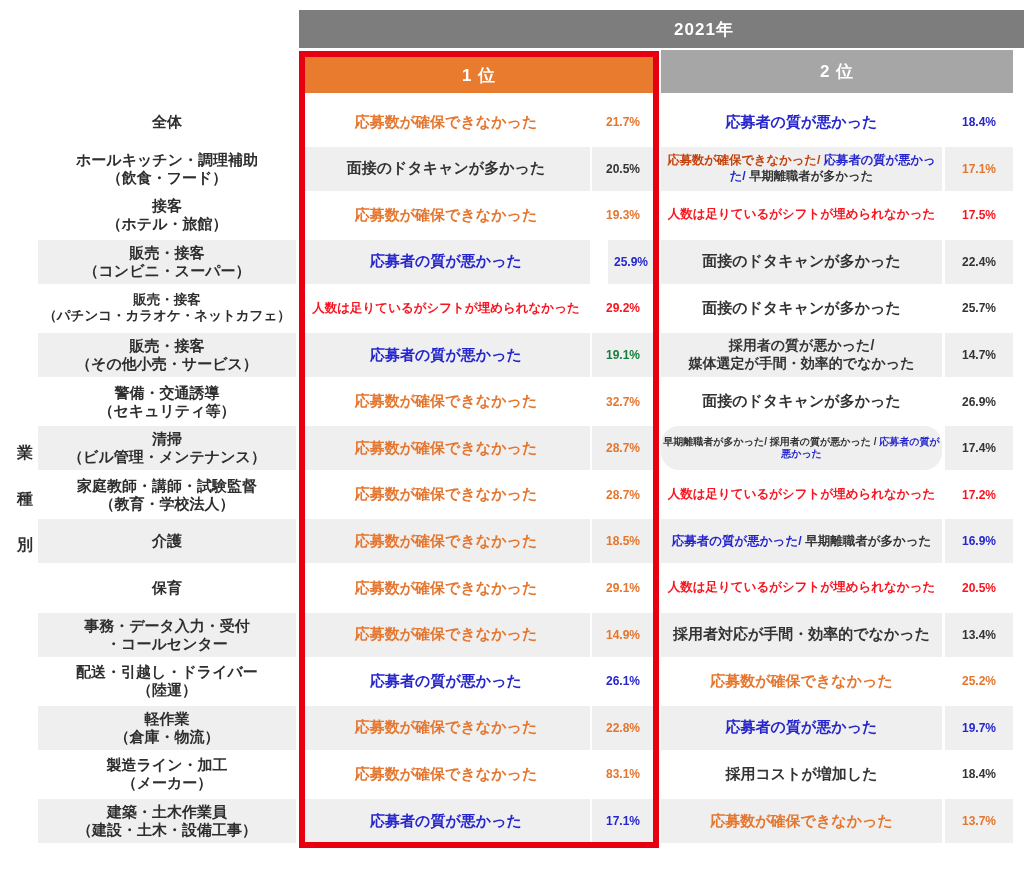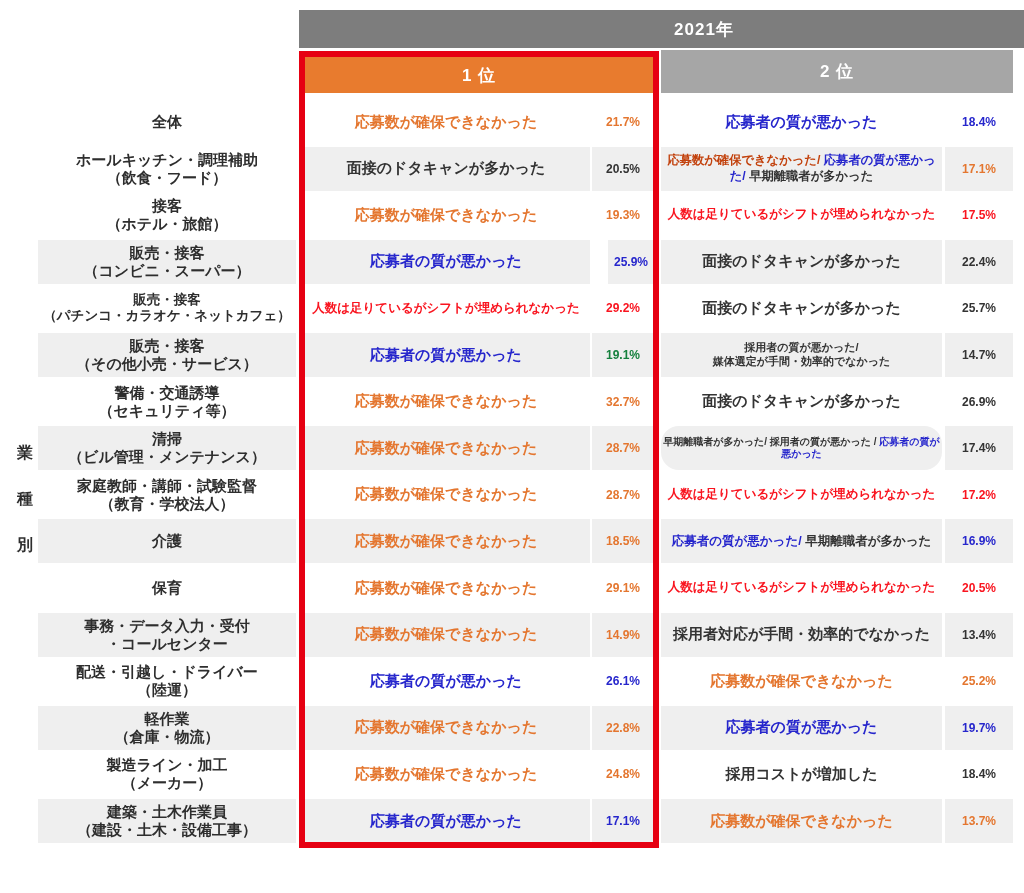--- a/index.html
+++ b/index.html
@@ -157,21 +157,21 @@
         <div class=""></div>
         <div class="cell label shade">販売・接客
 （その他小売・サービス）</div>
         <div class=""></div>
         <div class="cell reason shade" style="font-size: 15px;">
           <div class="txt"><span style="color: rgb(38, 38, 204);">応募者の質が悪かった</span></div>
         </div>
         <div class=""></div>
         <div class="cell pct shade" style="color: #15803d;">19.1%</div>
         <div class=""></div>
-        <div class="cell reason shade" style="font-size: 11px;">
+        <div class="cell reason shade" style="font-size: 14px;">
           <div class="txt"><span style="color: rgb(51, 51, 51);">採用者の質が悪かった/
 媒体選定が手間・効率的でなかった</span></div>
         </div>
         <div class=""></div>
         <div class="cell pct shade" style="color: rgb(51, 51, 51);">14.7%</div>
       </div>
       <div class="row">
         <div class=""></div>
         <div class="cell label">警備・交通誘導
 （セキュリティ等）</div>
@@ -307,21 +307,21 @@
       </div>
       <div class="row">
         <div class=""></div>
         <div class="cell label">製造ライン・加工
 （メーカー）</div>
         <div class=""></div>
         <div class="cell reason" style="font-size: 15px;">
           <div class="txt"><span style="color: rgb(228, 118, 47);">応募数が確保できなかった</span></div>
         </div>
         <div class=""></div>
-        <div class="cell pct" style="color: rgb(228, 118, 47);">24.8%</div>
+        <div class="cell pct" style="color: rgb(228, 118, 47);">83.1%</div>
         <div class=""></div>
         <div class="cell reason" style="font-size: 15px;">
           <div class="txt"><span style="color: rgb(51, 51, 51);">採用コストが増加した</span></div>
         </div>
         <div class=""></div>
         <div class="cell pct" style="color: rgb(51, 51, 51);">18.4%</div>
       </div>
       <div class="row">
         <div class=""></div>
         <div class="cell label shade">建築・土木作業員

